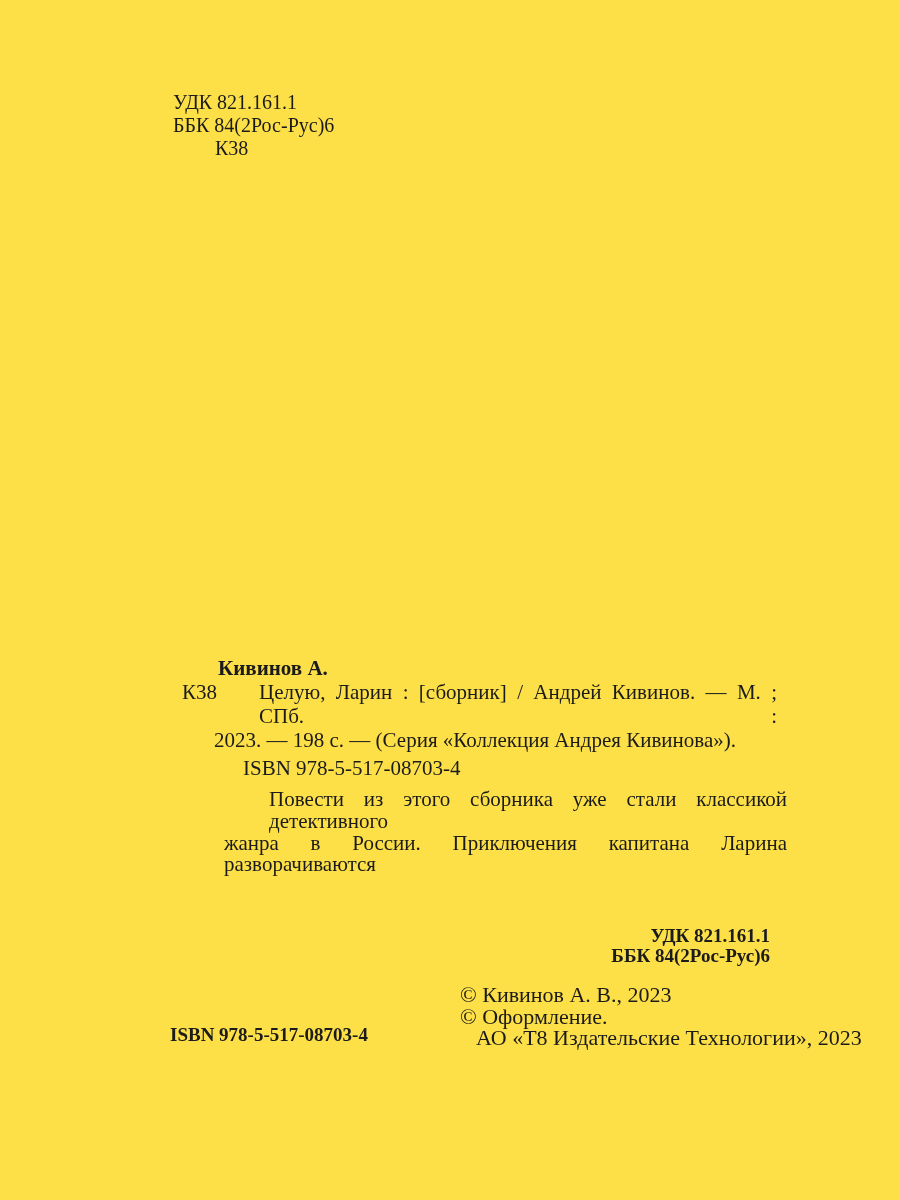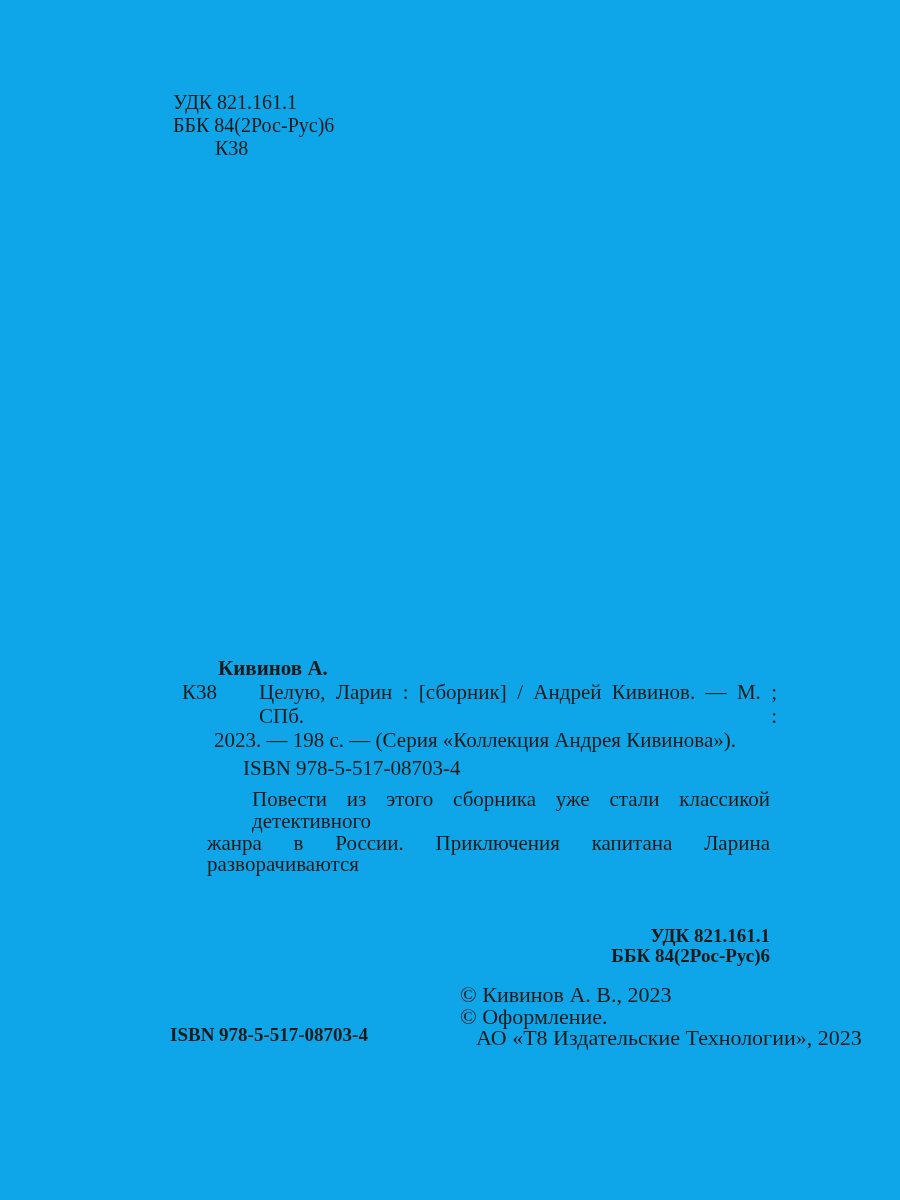--- a/index.html
+++ b/index.html
@@ -1,20 +1,20 @@
 <!DOCTYPE html>
 <html lang="ru"><head>
 <meta charset="utf-8">
 <style>
   html, body { margin: 0; padding: 0; background: #ffffff; }
   .page {
     position: relative;
     width: 900px;
     height: 1200px;
-    background: #0ea5e9;
+    background: #fde047;
     color: #1b1b1b;
     font-family: "Liberation Serif", "DejaVu Serif", serif;
     overflow: hidden;
   }
   .tline { white-space: normal; }
   .tline.justify { text-align: justify; text-align-last: justify; text-justify: inter-word; }
   .tline.indent { padding-left: 45px; }
 
   
   .top-codes {
@@ -36,21 +36,21 @@
     line-height: 24px;
   }
   .card .author { font-weight: bold; padding-left: 4px; }
   .desc-wrap { position: relative; }
   .k38hang { position: absolute; left: -32px; top: 0; }
   .card .isbn-line { margin-top: 4px; padding-left: 29px; }
 
   
   .annotation {
     position: absolute;
-    left: 207px;
+    left: 224px;
     top: 789px;
     width: 563px;
     font-size: 21px;
     line-height: 21.8px;
   }
 
   
   .class-right {
     position: absolute;
     left: 207px;

